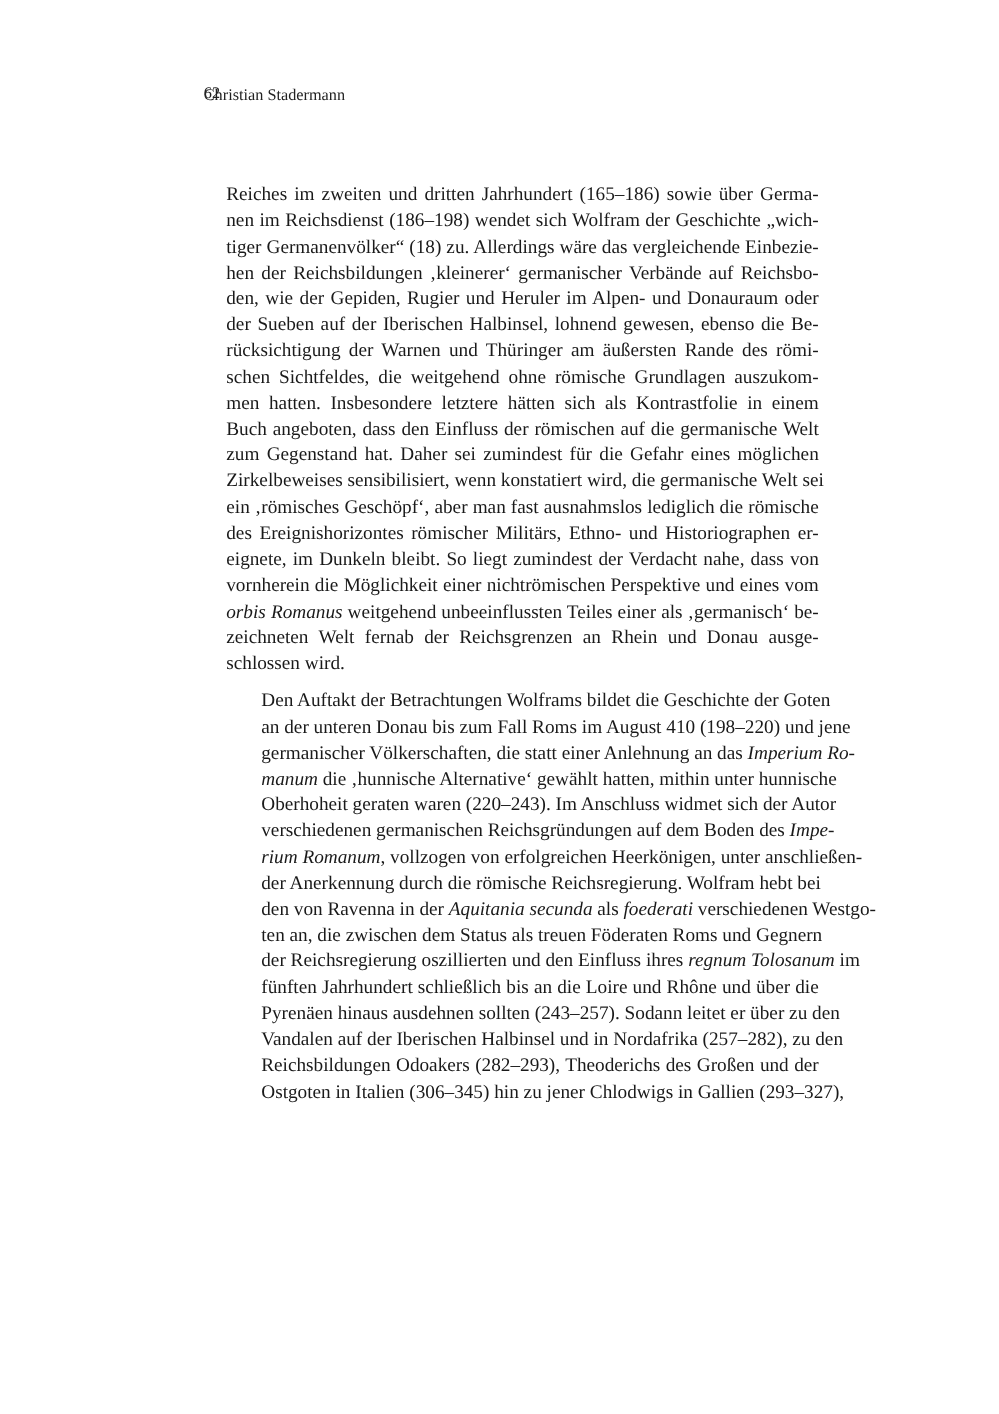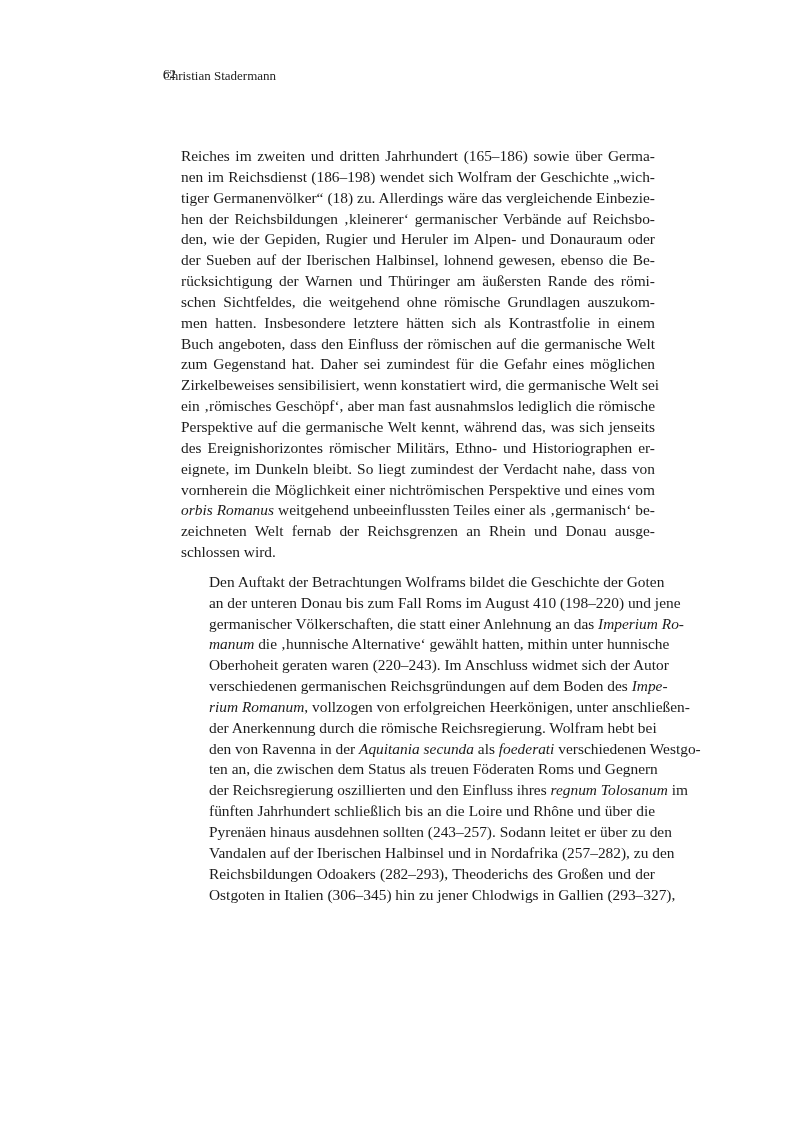--- a/index.html
+++ b/index.html
@@ -33,21 +33,20 @@
         <span class="line">hen der Reichsbildungen ‚kleinerer‘ germanischer Verbände auf Reichsbo-</span>
         <span class="line">den, wie der Gepiden, Rugier und Heruler im Alpen- und Donauraum oder</span>
         <span class="line">der Sueben auf der Iberischen Halbinsel, lohnend gewesen, ebenso die Be-</span>
         <span class="line">rücksichtigung der Warnen und Thüringer am äußersten Rande des römi-</span>
         <span class="line">schen Sichtfeldes, die weitgehend ohne römische Grundlagen auszukom-</span>
         <span class="line">men hatten. Insbesondere letztere hätten sich als Kontrastfolie in einem</span>
         <span class="line">Buch angeboten, dass den Einfluss der römischen auf die germanische Welt</span>
         <span class="line">zum Gegenstand hat. Daher sei zumindest für die Gefahr eines möglichen</span>
         <span class="line">Zirkelbeweises sensibilisiert, wenn konstatiert wird, die germanische Welt sei</span>
         <span class="line">ein ‚römisches Geschöpf‘, aber man fast ausnahmslos lediglich die römische</span>
-        <span class="line">Perspektive auf die germanische Welt kennt, während das, was sich jenseits</span>
         <span class="line">des Ereignishorizontes römischer Militärs, Ethno- und Historiographen er-</span>
         <span class="line">eignete, im Dunkeln bleibt. So liegt zumindest der Verdacht nahe, dass von</span>
         <span class="line">vornherein die Möglichkeit einer nichtrömischen Perspektive und eines vom</span>
         <span class="line"><i>orbis Romanus</i><span> weitgehend unbeeinflussten Teiles einer als ‚germanisch‘ be-</span></span>
         <span class="line">zeichneten Welt fernab der Reichsgrenzen an Rhein und Donau ausge-</span>
         <span class="line last">schlossen wird.</span>
       </p>
     <p class="para">
         <span class="line">Den Auftakt der Betrachtungen Wolframs bildet die Geschichte der Goten</span>
         <span class="line">an der unteren Donau bis zum Fall Roms im August 410 (198–220) und jene</span>

